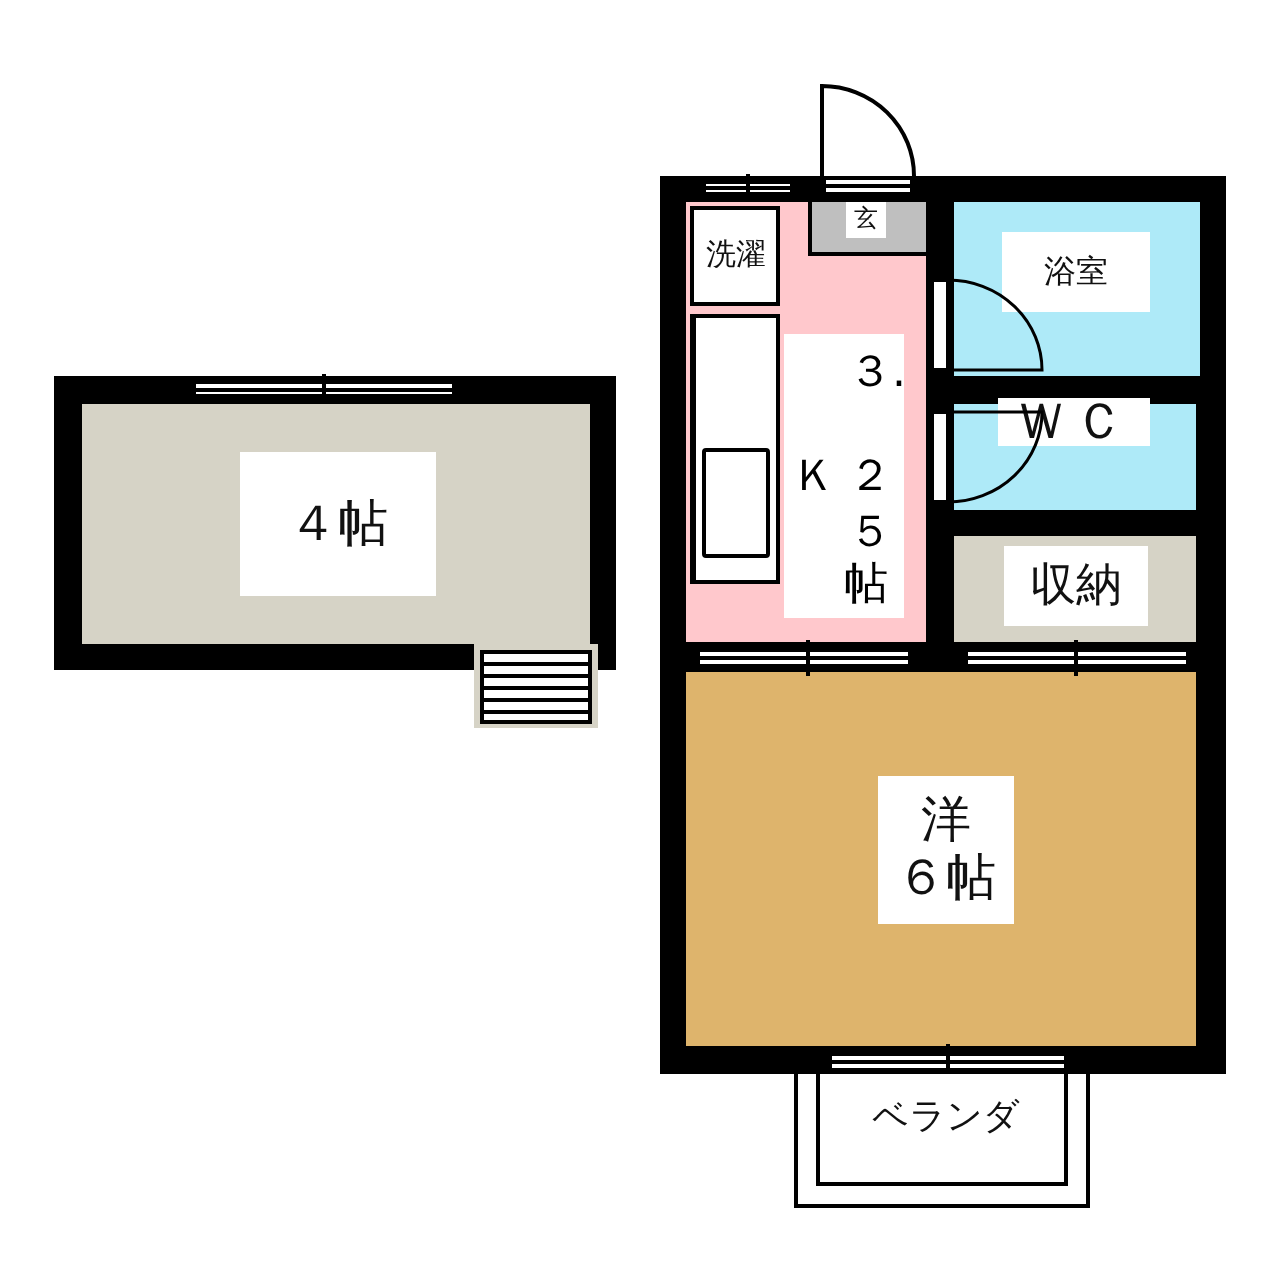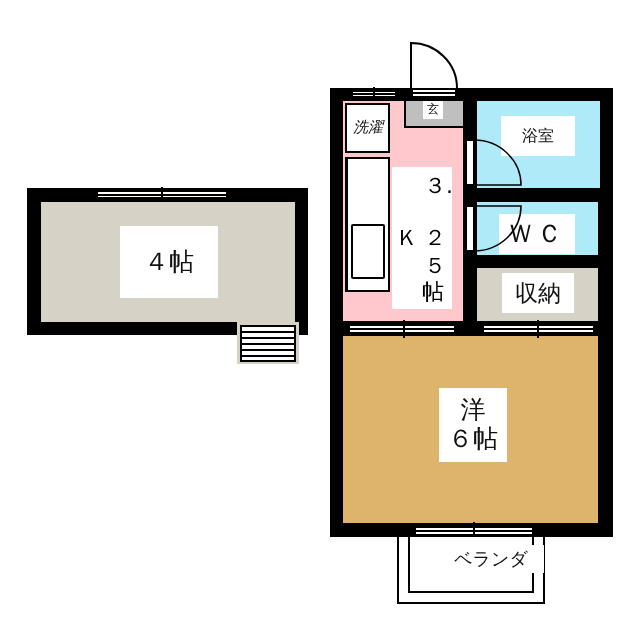--- a/index.html
+++ b/index.html
@@ -31,42 +31,42 @@
 <div class="abs wall" style="left:330px;top:88px;width:283px;height:449px;"></div>
 
 <div class="abs" style="left:343px;top:101px;width:120px;height:220px;background:#ffc8cc;"></div>
 
 <div class="abs" style="left:404px;top:101px;width:59px;height:27px;background:#bfbfbf;border-left:2px solid #000;border-bottom:2px solid #000;"></div>
 <div class="label" style="left:423px;top:101px;width:20px;height:18px;font-size:12px;">
   <span>玄</span>
 </div>
 
 <div class="abs" style="left:345px;top:103px;width:45px;height:50px;background:#fff;border:2px solid #000;"></div>
-<div class="label" style="left:349px;top:116px;width:38px;height:24px;font-size:15px;font-style:italic;">
+<div class="label" style="left:349px;top:116px;width:38px;height:24px;font-size:15px;">
   <span>洗濯</span>
 </div>
 
 <div class="abs" style="left:345px;top:157px;width:45px;height:135px;background:#fff;border:2px solid #000;border-left-width:3px;"></div>
 <div class="abs" style="left:351px;top:224px;width:34px;height:55px;background:#fff;border:2px solid #000;border-radius:2px;"></div>
 
 <div class="abs" style="left:392px;top:167px;width:60px;height:142px;background:#fff;">
   <span class="abs" style="left:32px;top:4px;font-size:22px;">３.</span>
   <span class="abs" style="left:4px;top:56px;font-size:22px;">Ｋ</span>
   <span class="abs" style="left:32px;top:56px;font-size:22px;">２</span>
   <span class="abs" style="left:32px;top:84px;font-size:22px;">５</span>
   <span class="abs" style="left:30px;top:110px;font-size:22px;">帖</span>
 </div>
 
 <div class="abs" style="left:477px;top:101px;width:123px;height:87px;background:#aeeaf8;"></div>
 <div class="label" style="left:501px;top:116px;width:74px;height:40px;font-size:16px;">
   <span>浴室</span>
 </div>
 
 <div class="abs" style="left:477px;top:202px;width:121px;height:53px;background:#aeeaf8;"></div>
-<div class="label" style="left:499px;top:214px;width:76px;height:40px;font-size:25px;letter-spacing:4px;">
+<div class="label" style="left:499px;top:199px;width:76px;height:24px;font-size:25px;letter-spacing:4px;">
   <span>ＷＣ</span>
 </div>
 
 <div class="abs" style="left:477px;top:268px;width:121px;height:53px;background:#d6d3c6;"></div>
 <div class="label" style="left:502px;top:273px;width:72px;height:40px;font-size:23px;">
   <span>収納</span>
 </div>
 
 <div class="abs" style="left:343px;top:336px;width:255px;height:187px;background:#deb46c;"></div>
 <div class="label" style="left:439px;top:388px;width:68px;height:74px;font-size:25px;">
@@ -91,15 +91,15 @@
 
   <path d="M411 88 L411 43 A46 45 0 0 1 457 88" fill="#fff" stroke="#000" stroke-width="2"></path>
 
   <path d="M474 140 A47 45 0 0 1 521 185 L474 185" fill="none" stroke="#000" stroke-width="1.5"></path>
 
   <path d="M474 206 L521 206 A47 45 0 0 1 474 251" fill="none" stroke="#000" stroke-width="1.5"></path>
 </svg>
 
 <div class="abs" style="left:397px;top:537px;width:148px;height:67px;border:2px solid #000;border-top:none;background:#fff;"></div>
 <div class="abs" style="left:408px;top:537px;width:126px;height:56px;border:2px solid #000;border-top:none;background:#fff;"></div>
-<div class="label" style="left:438px;top:545px;width:106px;height:28px;font-size:18px;">
+<div class="label" style="left:420px;top:545px;width:106px;height:28px;font-size:18px;">
   <span>ベランダ</span>
 </div>
 
 </body></html>

